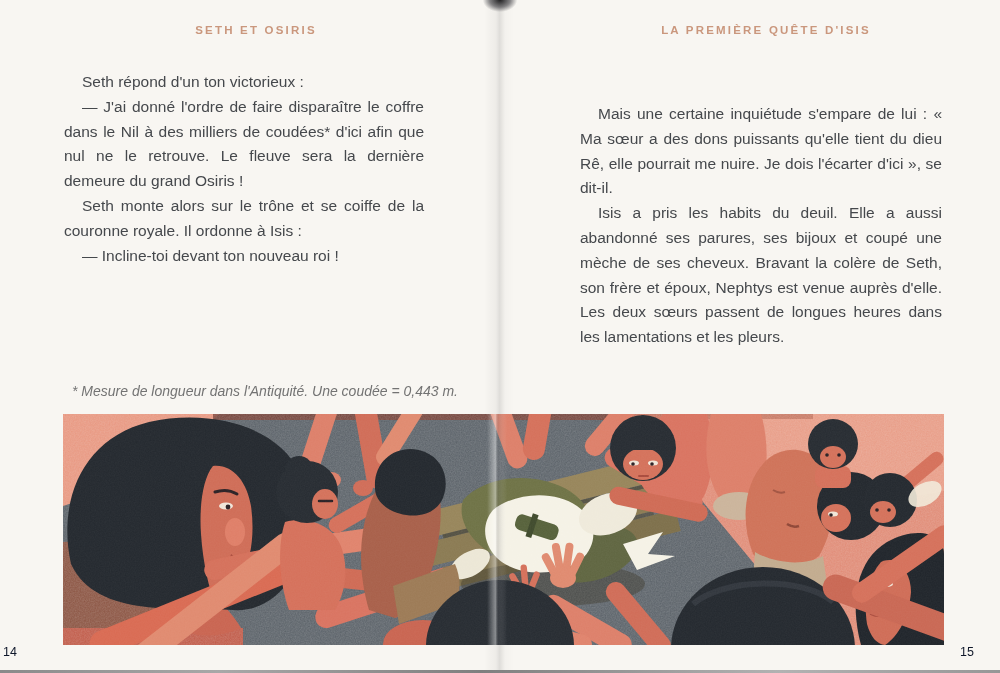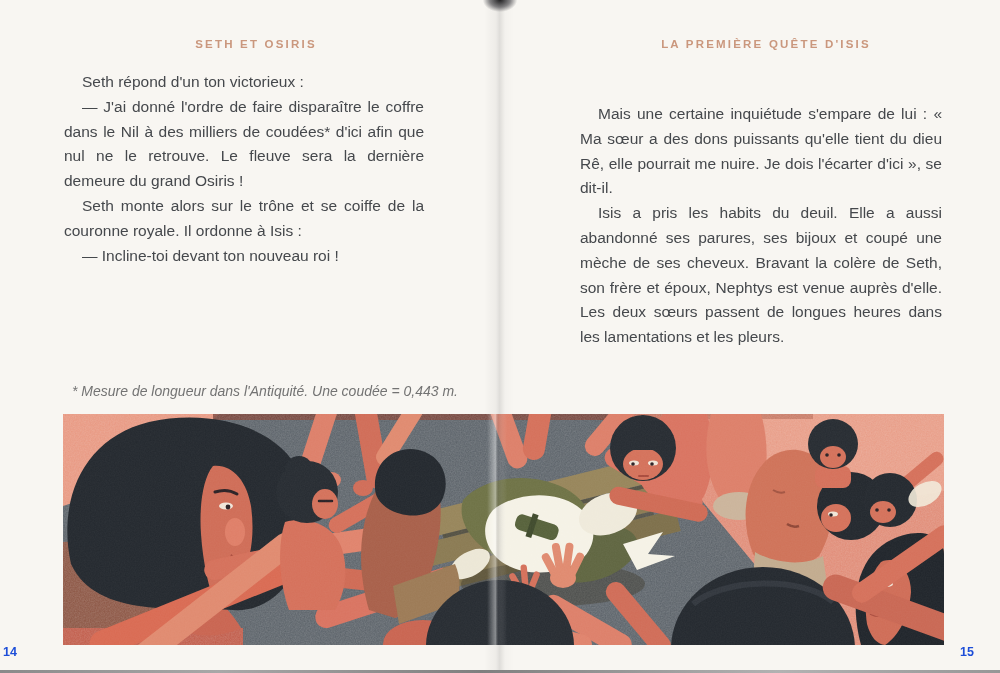--- a/index.html
+++ b/index.html
@@ -2,38 +2,38 @@
 <html lang="fr"><head>
 <meta charset="utf-8">
 <style>
   html,body { margin:0; padding:0; background:#e9e9e7; }
   .scan {
     position:relative; width:1000px; height:673px;
     background:#f8f6f2; overflow:hidden;
     font-family:"Liberation Sans", sans-serif;
   }
   .chapter-header {
-    position:absolute; top:38px; font-size:11.5px; font-weight:bold;
+    position:absolute; top:24px; font-size:11.5px; font-weight:bold;
     letter-spacing:2.2px; color:#ca977d; text-align:center; white-space:nowrap;
   }
   .chapter-header.left  { left:66px;  width:380px; }
   .chapter-header.right { left:580px; width:372px; }
   .body-text {
     position:absolute; top:70px; font-size:15.5px; line-height:24.8px;
     color:#45484c; text-align:justify;
   }
   .body-text.left  { left:64px;  width:360px; }
   .body-text.right { left:580px; width:362px;margin-top:32px; }
   .body-text p { margin:0; text-indent:18px; }
   .footnote {
     position:absolute; left:72px; top:382px; width:388px;
     font-style:italic; font-size:14px; line-height:18px; color:#737373;
   }
   .page-number {
-    position:absolute; top:645px; font-size:12.5px; font-weight:bold; color:#1d4ed8;
+    position:absolute; top:645px; font-size:12.5px; font-weight:normal; color:#0f172a;
   }
   .page-number.left  { left:3px; }
   .page-number.right { left:960px; }
   .illustration {
     position:absolute; left:63px; top:414px; width:881px; height:231px; z-index:2;
   }
   .illustration svg { display:block; width:100%; height:100%; }
   .gutter-shade {
     position:absolute; left:484px; top:0; width:30px; height:673px; z-index:1;
     background:linear-gradient(to right, rgba(0,0,0,0) 0%, rgba(0,0,0,0.045) 40%,

